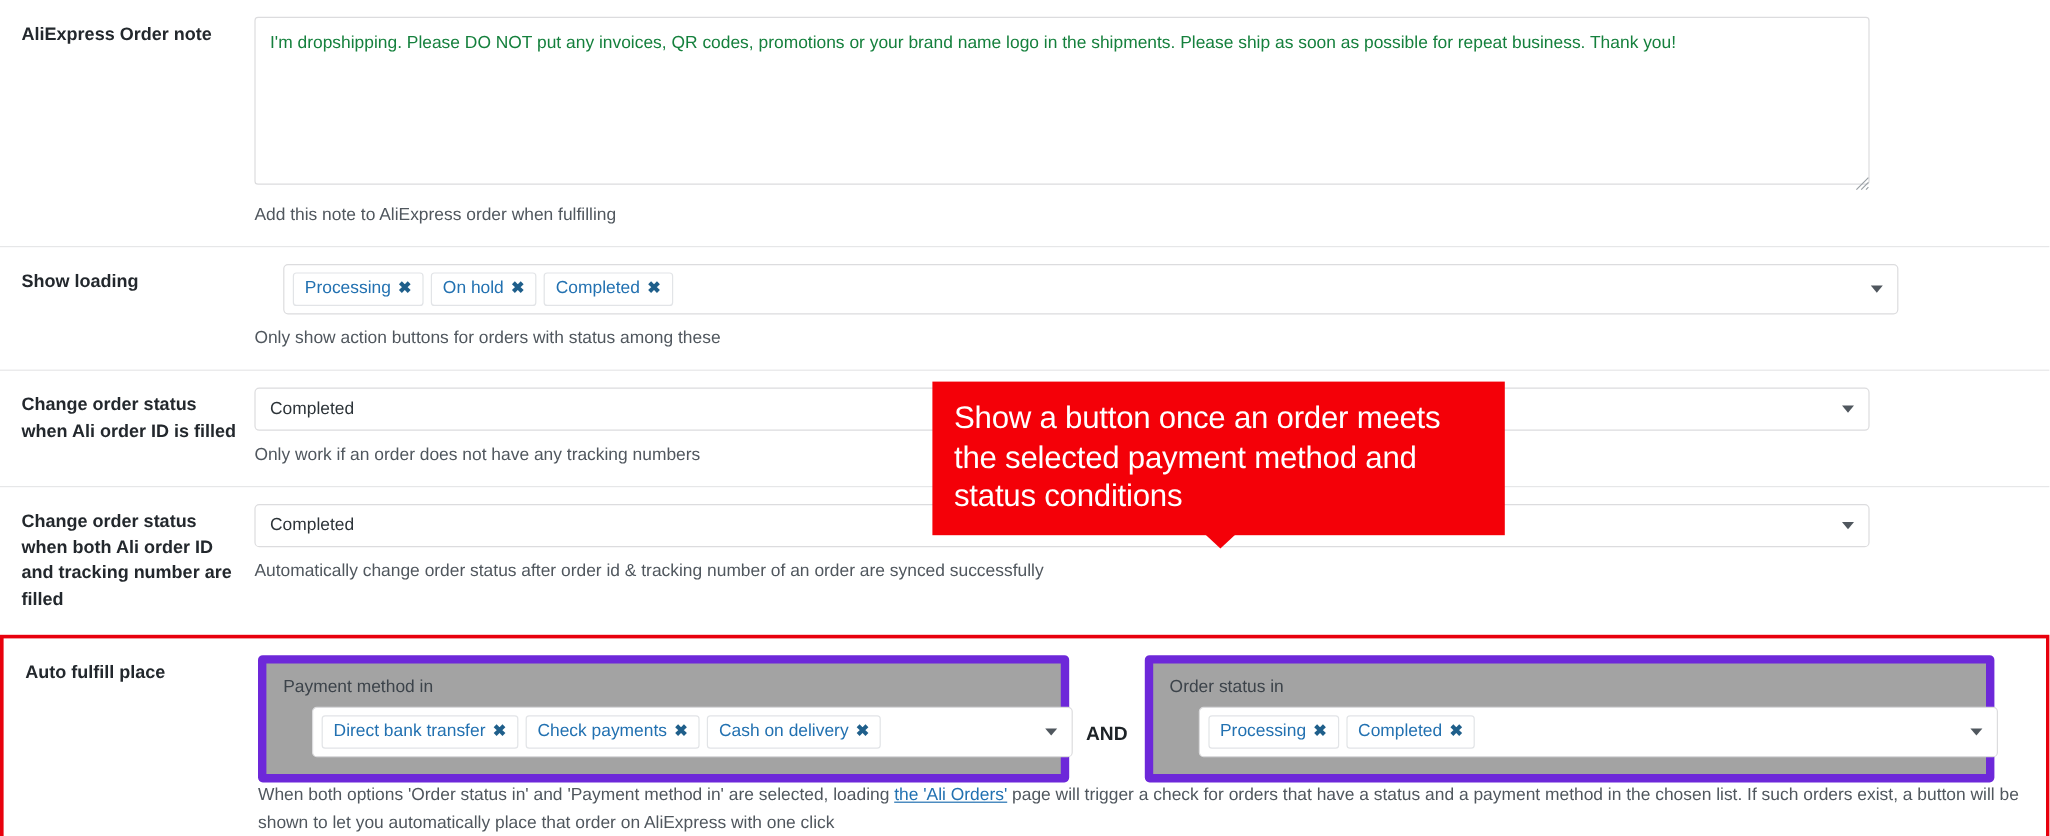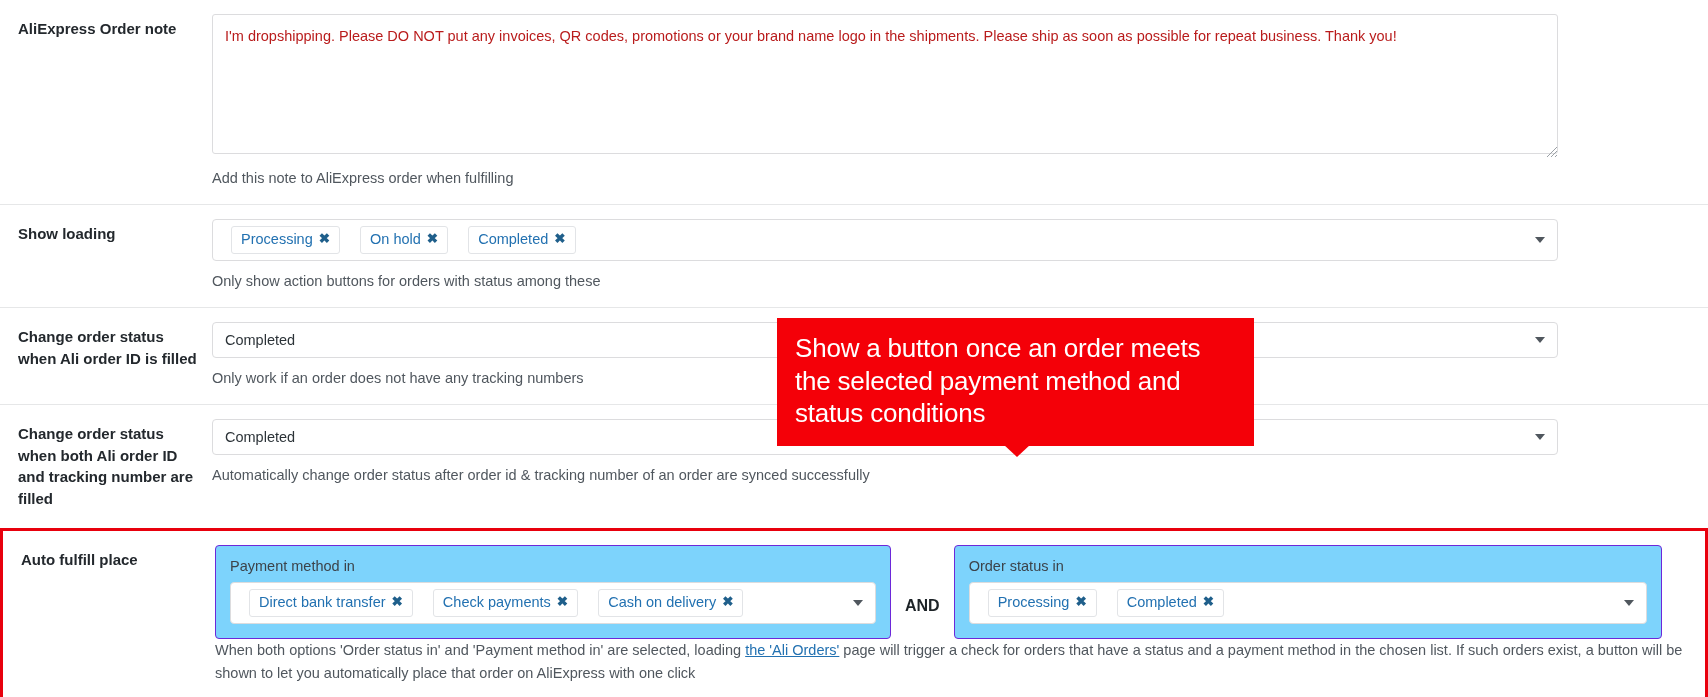--- a/index.html
+++ b/index.html
@@ -51,21 +51,21 @@
     width: 1346px;
     height: 140px;
     box-sizing: border-box;
     border: 1px solid #dcdcde;
     border-radius: 3px;
     background: #fff;
     padding: 11px 12px;
     font-family: "Liberation Sans", sans-serif;
     font-size: 14.5px;
     line-height: 1.5;
-    color: #b91c1c;
+    color: #15803d;
     resize: none;
     outline: none;
     overflow: hidden;
   }
   .resize-grip {
     position: absolute;
     right: 0px;
     bottom: 0px;
     width: 14px;
     height: 14px;
@@ -80,27 +80,28 @@
     line-height: 1.5;
   }
 
   
   .multi-box {
     width: 1346px;
     box-sizing: border-box;
     border: 1px solid #dcdcde;
     border-radius: 4px;
     background: #fff;
-    padding: 5px 30px 5px 15px;
+    padding: 5px 30px 5px 4px;
     position: relative;
     min-height: 36px;
     display: flex;
     flex-wrap: wrap;
     align-items: center;
-    gap: 14px;
+    gap: 0;
+    margin-left: 24px;
   }
   .tag {
     display: inline-flex;
     align-items: center;
     border: 1px solid #e2e4e7;
     border-radius: 3px;
     background: #fff;
     color: #2271b1;
     font-size: 14.5px;
     padding: 3px 9px 4px 9px;
@@ -150,23 +151,23 @@
     align-items: flex-start;
     background: #fff;
   }
   .af-inner {
     display: flex;
     align-items: flex-start;
     gap: 0;
     width: 100%;
   }
   .cond-panel {
-    border: 1px solid #6d28d9;
+    border: 7px solid #6d28d9;
     border-radius: 4px;
-    background: #7dd3fc;
+    background: #a3a3a3;
     box-sizing: border-box;
     padding: 12px 14px 14px 14px;
   }
   .cond-panel .panel-label {
     font-size: 14.5px;
     color: #3c434a;
     margin-bottom: 8px;
   }
   .cond-panel .multi-box { width: 100%; }
   .and-word {

